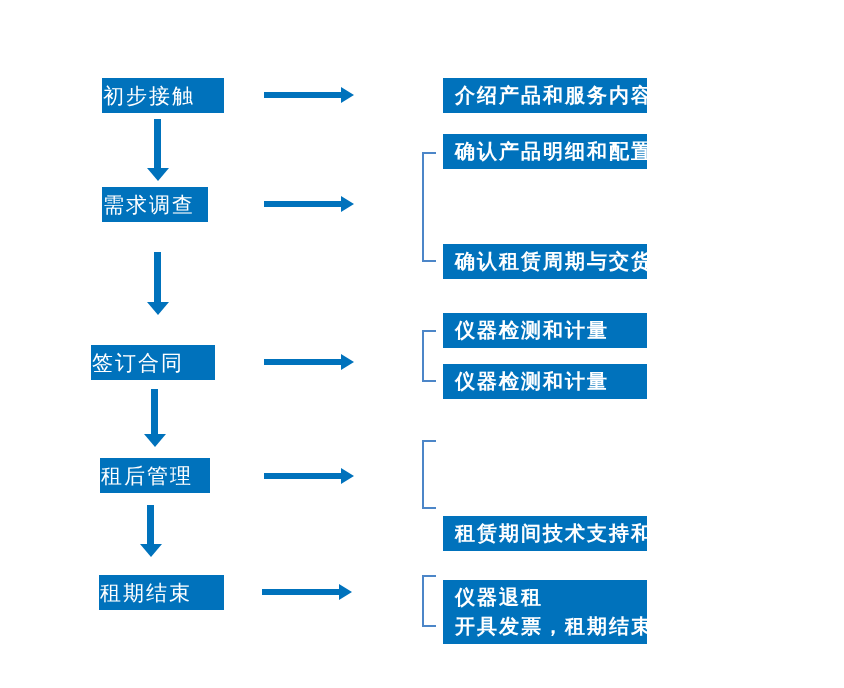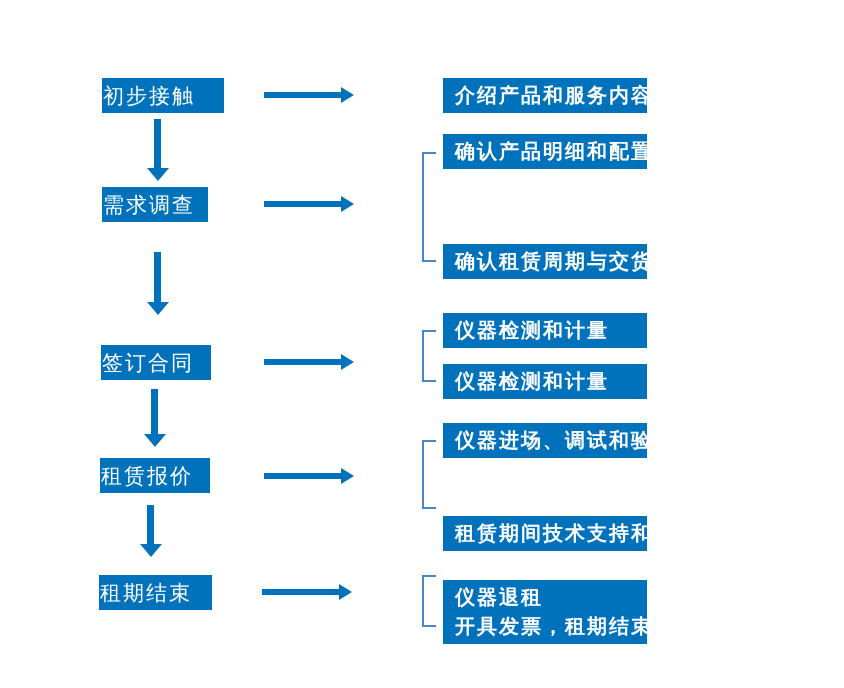--- a/index.html
+++ b/index.html
@@ -64,23 +64,23 @@
   }
 </style>
 </head>
 <body>
 
 <div class="canvas">
 
 
   <div class="step" style="left:102px; top:78px;  width:122px">初步接触</div>
   <div class="step" style="left:102px; top:187px; width:106px">需求调查</div>
-  <div class="step" style="left:101px; top:345px; width:110px">签订合同</div>
-  <div class="step" style="left:100px; top:458px; width:110px">租赁报价</div>
-  <div class="step" style="left:99px;  top:575px; width:113px">租期结束</div>
+  <div class="step" style="left:91px; top:345px; width:124px">签订合同</div>
+  <div class="step" style="left:100px; top:458px; width:110px">租后管理</div>
+  <div class="step" style="left:99px;  top:575px; width:125px">租期结束</div>
 
   <div class="varrow" style="left:147px; top:119px; height:62px">
       <div class="shaft"></div>
       <div class="head"></div>
     </div>
   <div class="varrow" style="left:147px; top:252px; height:63px">
       <div class="shaft"></div>
       <div class="head"></div>
     </div>
   <div class="varrow" style="left:144px; top:389px; height:58px">
@@ -119,19 +119,18 @@
   <div class="bracket" style="top:575px; height:52px"></div>
 
   <div class="detail" style="top:78px">介绍产品和服务内容</div>
 
   <div class="detail" style="top:134px">确认产品明细和配置</div>
   <div class="detail" style="top:244px">确认租赁周期与交货时间</div>
 
   <div class="detail" style="top:313px">仪器检测和计量</div>
   <div class="detail" style="top:364px">仪器检测和计量</div>
 
-  <div class="detail" style="top:423px">仪器进场、调试和验收</div>
   <div class="detail" style="top:516px">租赁期间技术支持和指导</div>
 
   <div class="detail" style="top:580px">仪器退租</div>
   <div class="detail" style="top:609px">开具发票，租期结束</div>
 
 </div>
 
 </body></html>

